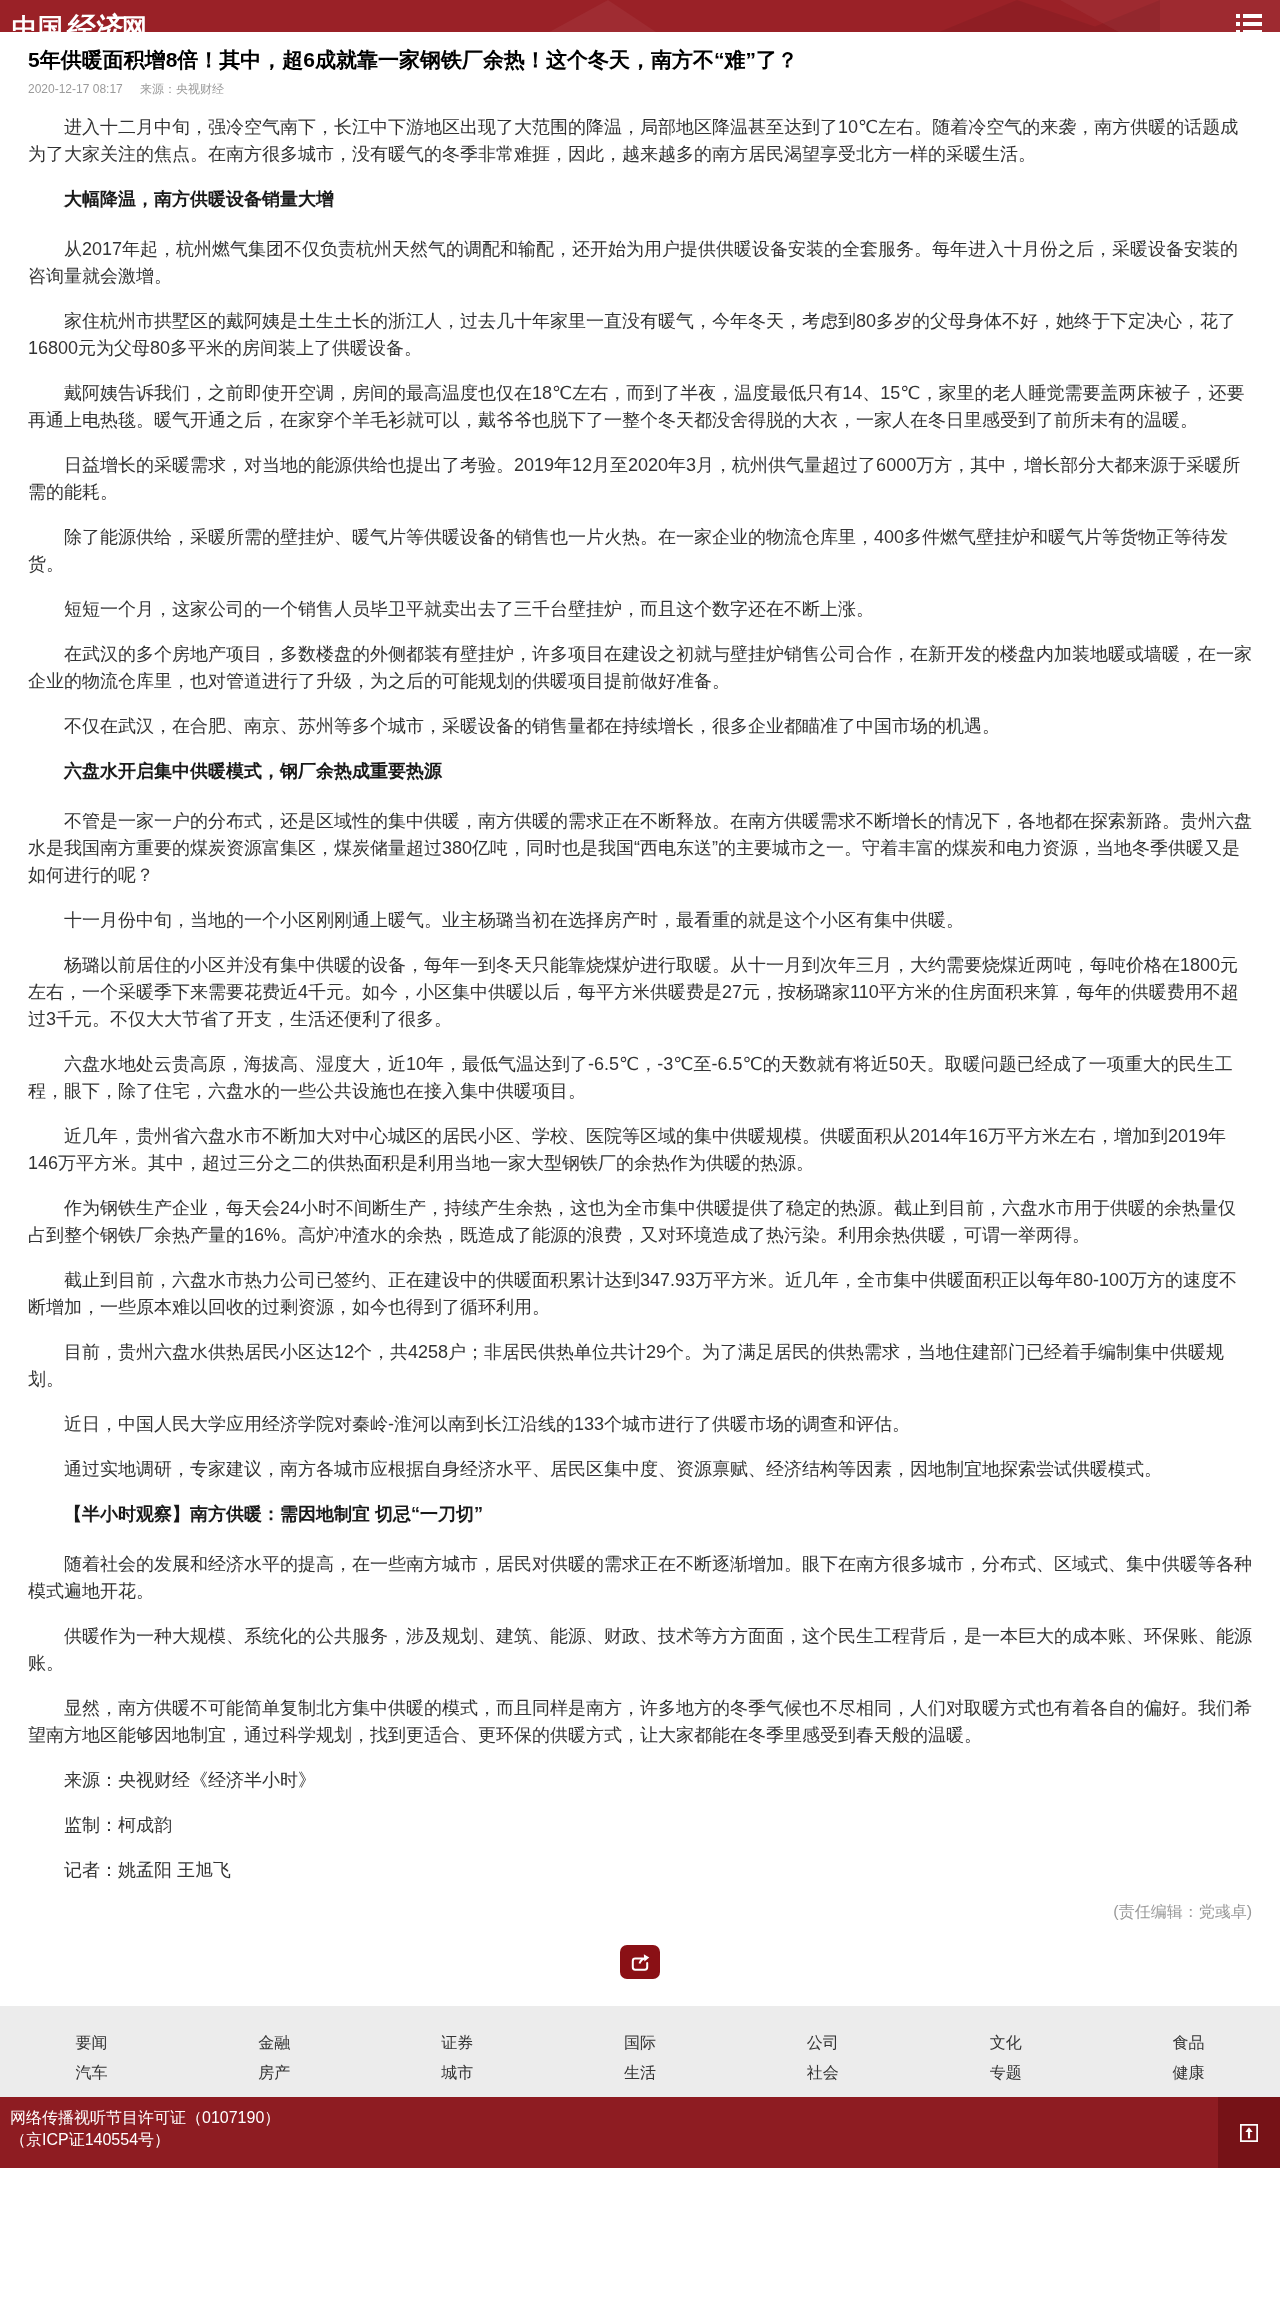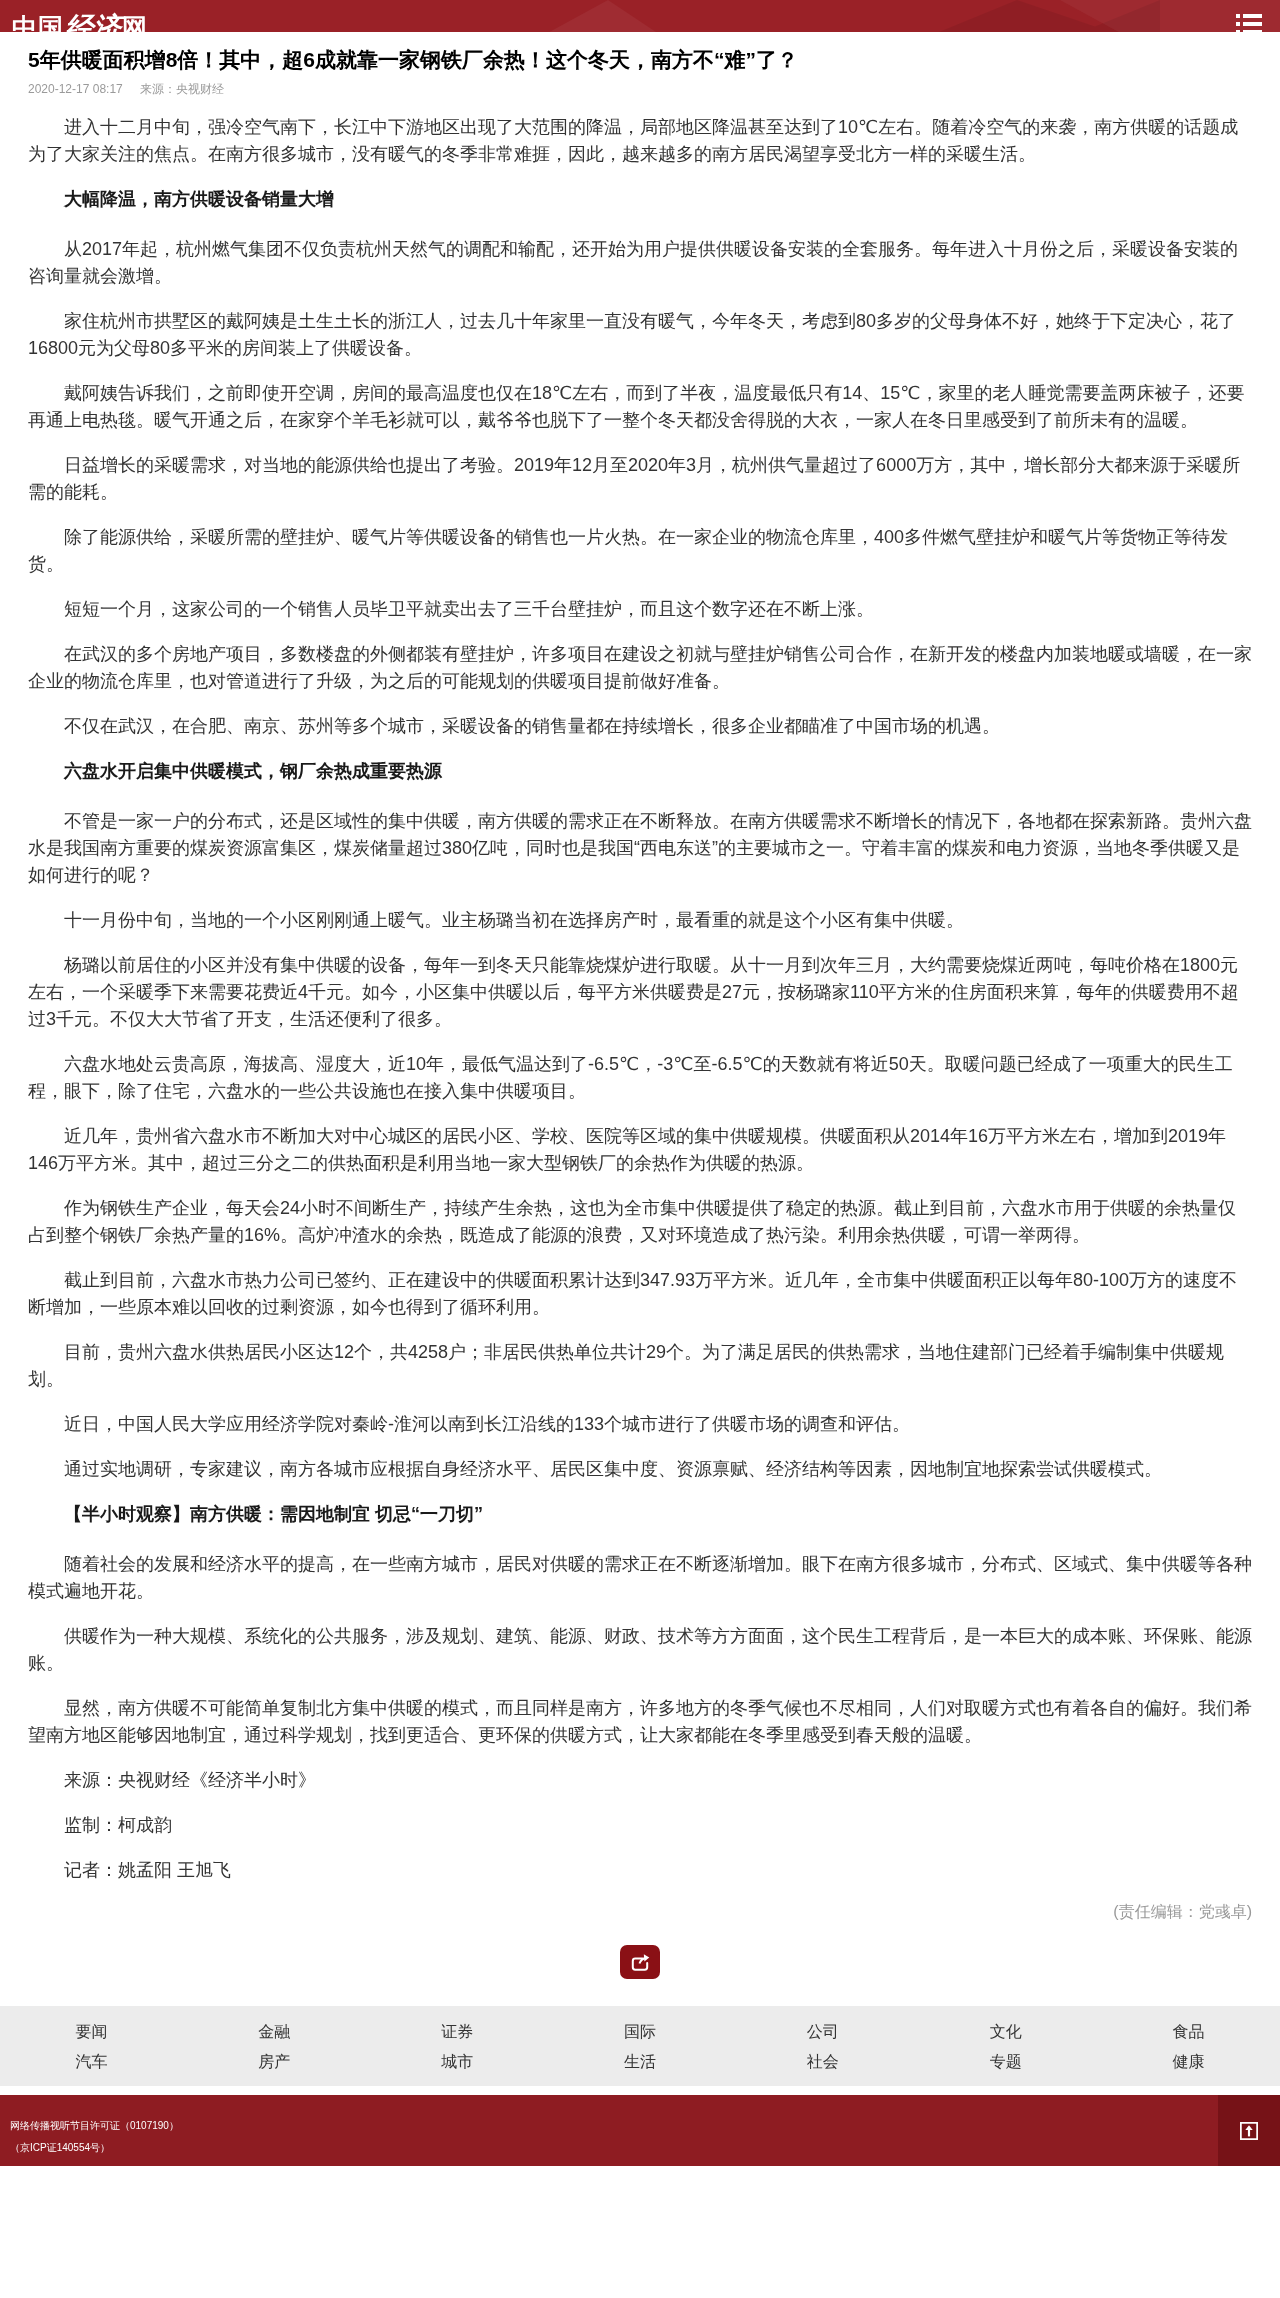--- a/index.html
+++ b/index.html
@@ -65,36 +65,36 @@
   
   .share-wrap{display:flex;justify-content:center;padding:4px 0 20px 0;}
   .share-btn{
     width:40px;height:34px;border:none;border-radius:7px;
     background:var(--accent-dark);display:flex;align-items:center;justify-content:center;
     cursor:pointer;
   }
   
   .footer-nav{
     background:var(--footer-bg);
-    padding:15px 0 13px 0;
+    padding:26px 0 13px 0;
   }
   .nav-row{
     display:grid;grid-template-columns:repeat(7,1fr);
     margin-bottom:8px;
   }
   .nav-row:last-child{margin-bottom:0;}
   .nav-cell{
     text-align:center;font-size:16px;color:#333;line-height:22px;cursor:pointer;
   }
   
   .bottom-bar{
     position:relative;height:71px;background:var(--bar-bg);color:#fff;
   }
   .license{
-    padding:20px 0 0 10px;font-size:10px;line-height:22px;margin-top:9px;
+    padding:10px 0 0 10px;font-size:16px;line-height:22px;
   }
   .bar-side{
     position:absolute;right:0;top:0;width:62px;height:71px;
     background:var(--bar-side);display:flex;align-items:center;justify-content:center;
     cursor:pointer;border:none;
   }
 </style>
 </head>
 <body>
 

